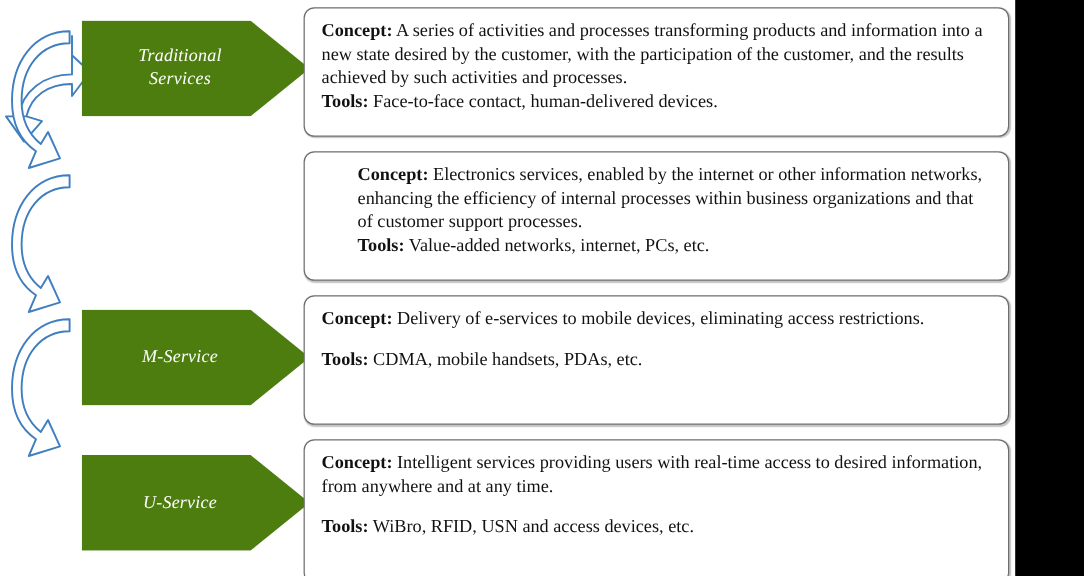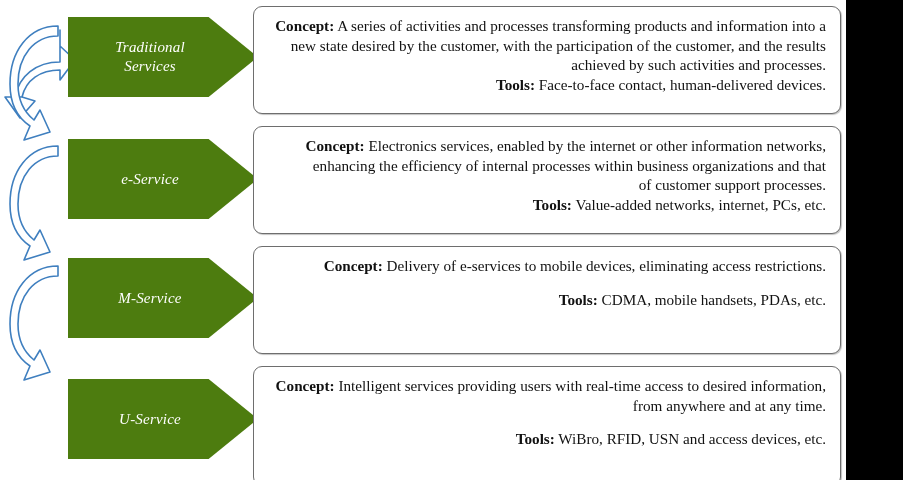--- a/index.html
+++ b/index.html
@@ -54,21 +54,20 @@
   .desc-box{
     position:absolute;
     left:253px;
     width:588px;
     border:1.4px solid #6e6e6e;
     border-radius:9px;
     background:#ffffff;
     box-sizing:border-box;
     padding:9px 14px 8px 14px;
     box-shadow:1px 1px 1px rgba(120,120,120,.45);
-    text-align:right;
   }
   .d1{top:6px;height:108px;}
   .d2{top:126px;height:108px;padding-left:44px;}
   .d3{top:246px;height:108px;}
   .d4{top:366px;height:120px;}
 
   .desc-line{
     font-size:15.2px;
     line-height:1.29;
     color:#111111;
@@ -138,23 +137,20 @@
 
   <div class="banner b1">
     <span class="banner-label">Traditional
 Services</span>
   </div>
   <div class="desc-box d1">
     <p class="desc-line"><span class="lead">Concept:</span><span> A series of activities and processes transforming products and information into a new state desired by the customer, with the participation of the customer, and the results achieved by such activities and processes.</span></p>
     <p class="desc-line"><span class="lead">Tools:</span><span> Face-to-face contact, human-delivered devices.</span></p>
   </div>
 
-  <div class="banner b2">
-    <span class="banner-label">e-Service</span>
-  </div>
   <div class="desc-box d2">
     <p class="desc-line"><span class="lead">Concept:</span><span> Electronics services, enabled by the internet or other information networks, enhancing the efficiency of internal processes within business organizations and that of customer support processes.</span></p>
     <p class="desc-line"><span class="lead">Tools:</span><span> Value-added networks, internet, PCs, etc.</span></p>
   </div>
 
   <div class="banner b3">
     <span class="banner-label">M-Service</span>
   </div>
   <div class="desc-box d3">
     <p class="desc-line"><span class="lead">Concept:</span><span> Delivery of e-services to mobile devices, eliminating access restrictions.</span></p>

